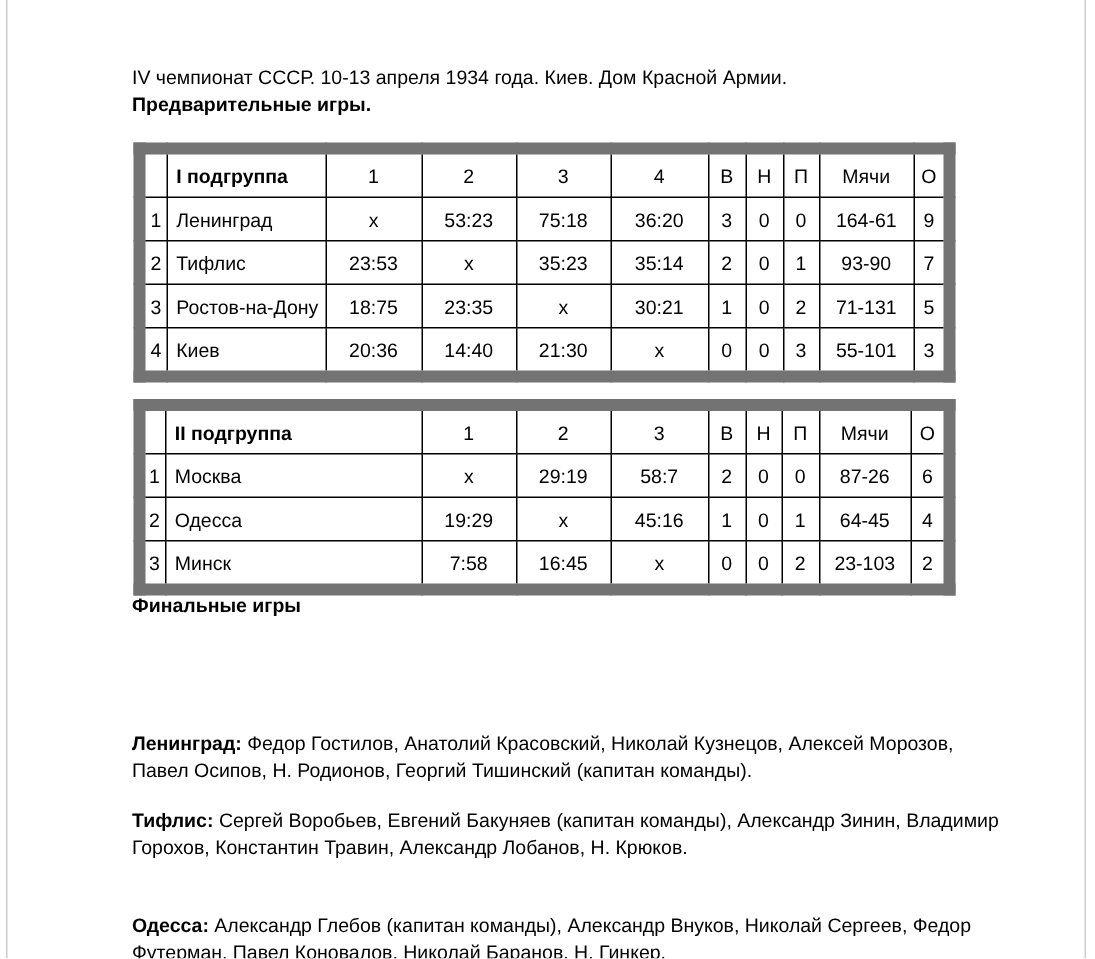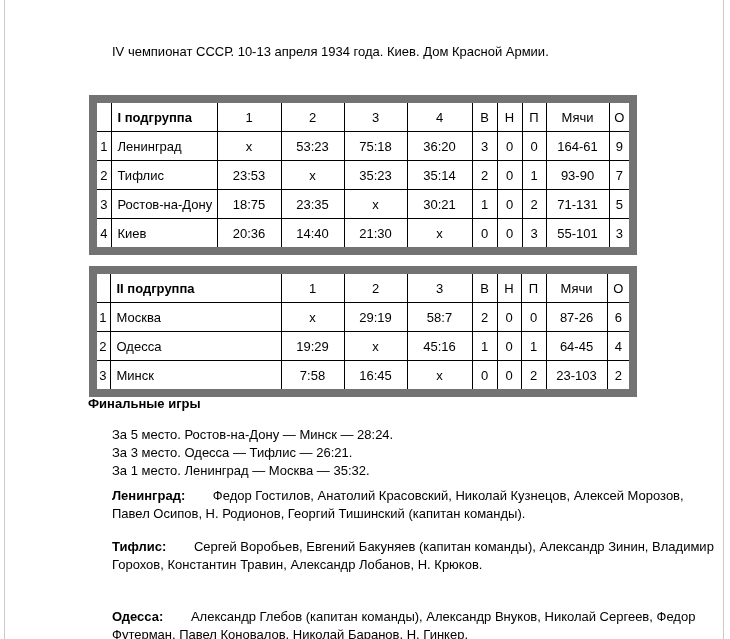--- a/index.html
+++ b/index.html
@@ -22,21 +22,21 @@
   }
   .vline-left  { left: 4px; }
   .vline-right { left: 723px; }
 
   .textblock {
     position: absolute;
     left: 88px;
     line-height: 18px;
     white-space: nowrap;
   }
-  .textblock span { display: block; margin-left: 24px; }
+  .textblock span { display: block; }
   .b { font-weight: bold; }
 
   .intro         { top: 43px; }
   .finals-head   { top: 395px; font-weight: bold; }
   .finals-lines  { top: 426px; }
   .roster-1      { top: 487px; }
   .roster-2      { top: 538px; }
   .roster-3      { top: 608px; }
   .roster .team-label { display: inline; font-weight: bold; }
   .roster .pl1 { display: inline; }
@@ -68,20 +68,21 @@
 </style>
 </head>
 <body>
 
 <div class="page">
   <div class="vline vline-left"></div>
   <div class="vline vline-right"></div>
 
   <div class="textblock intro">
     <span>IV чемпионат СССР. 10-13 апреля 1934 года. Киев. Дом Красной Армии.</span>
+    <span class="b">Предварительные игры.</span>
   </div>
 
   <table class="score-table tbl-1">
     <colgroup>
       <col style="width:18px">
         <col style="width:106px">
         <col style="width:64px">
         <col style="width:63px">
       <col style="width:63px">
         <col style="width:65px">
@@ -224,25 +225,20 @@
           <td>0</td>
           <td>2</td>
           <td>23-103</td>
           <td>2</td>
         </tr>
       </tbody>
     </table>
 
   <div class="textblock finals-head">Финальные игры</div>
 
-  <div class="textblock finals-lines">
-    <span>За 5 место. Ростов-на-Дону — Минск — 28:24.</span>
-    <span>За 3 место. Одесса — Тифлис — 26:21.</span>
-    <span>За 1 место. Ленинград — Москва — 35:32.</span>
-  </div>
 
   <div class="textblock roster roster-1">
     <span class="team-label">Ленинград:</span>
     <span class="pl1">Федор Гостилов, Анатолий Красовский, Николай Кузнецов, Алексей Морозов,</span>
     <span class="pl2">Павел Осипов, Н. Родионов, Георгий Тишинский (капитан команды).</span>
   </div>
 
   <div class="textblock roster roster-2">
     <span class="team-label">Тифлис:</span>
     <span class="pl1">Сергей Воробьев, Евгений Бакуняев (капитан команды), Александр Зинин, Владимир</span>

